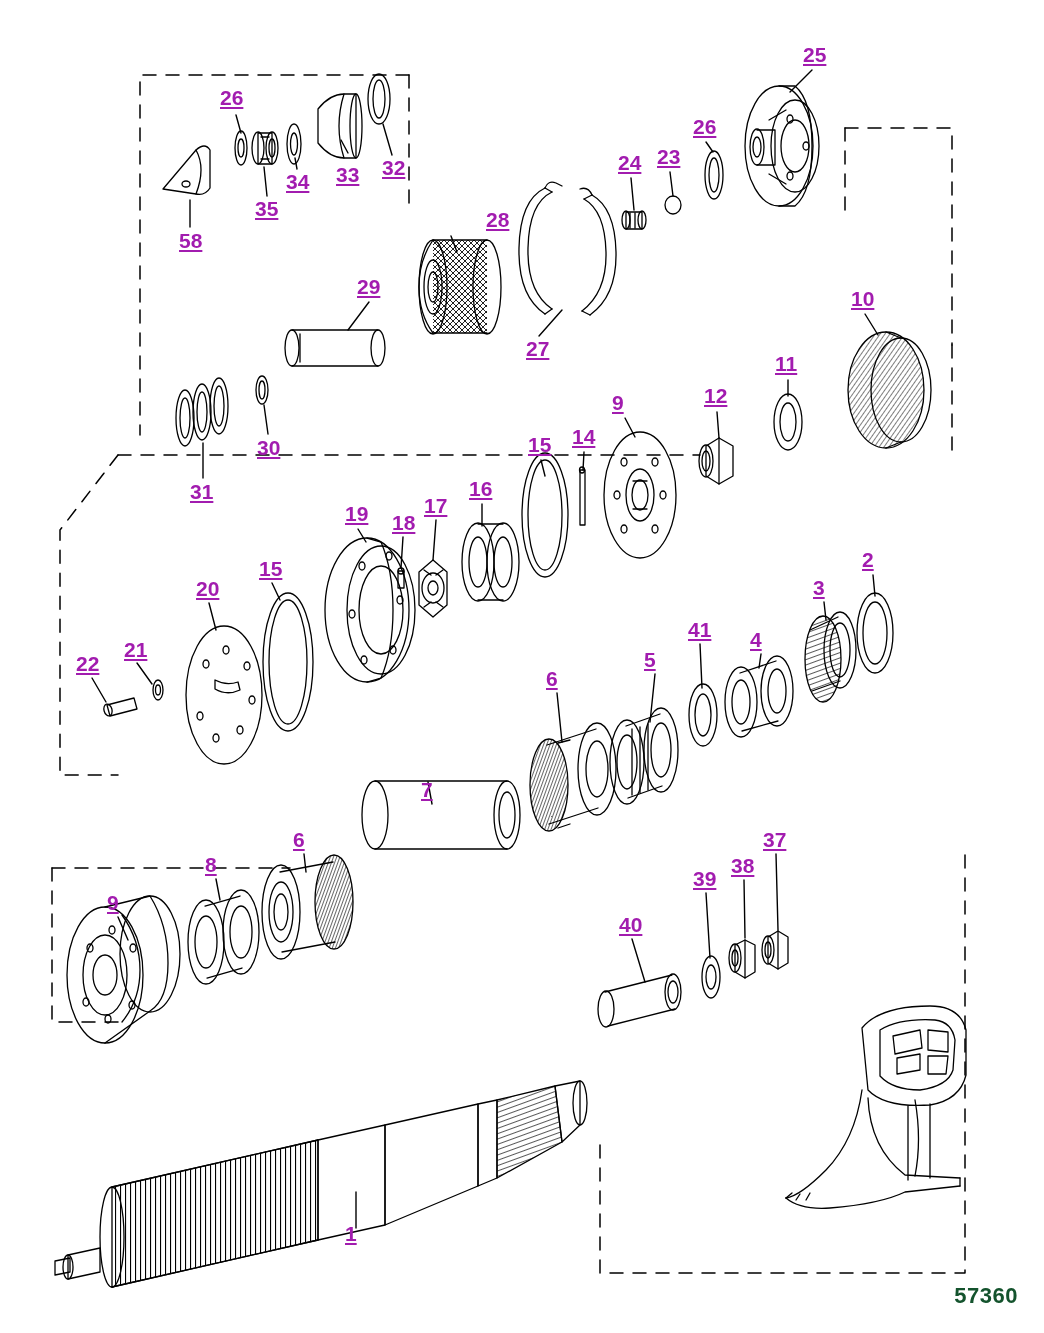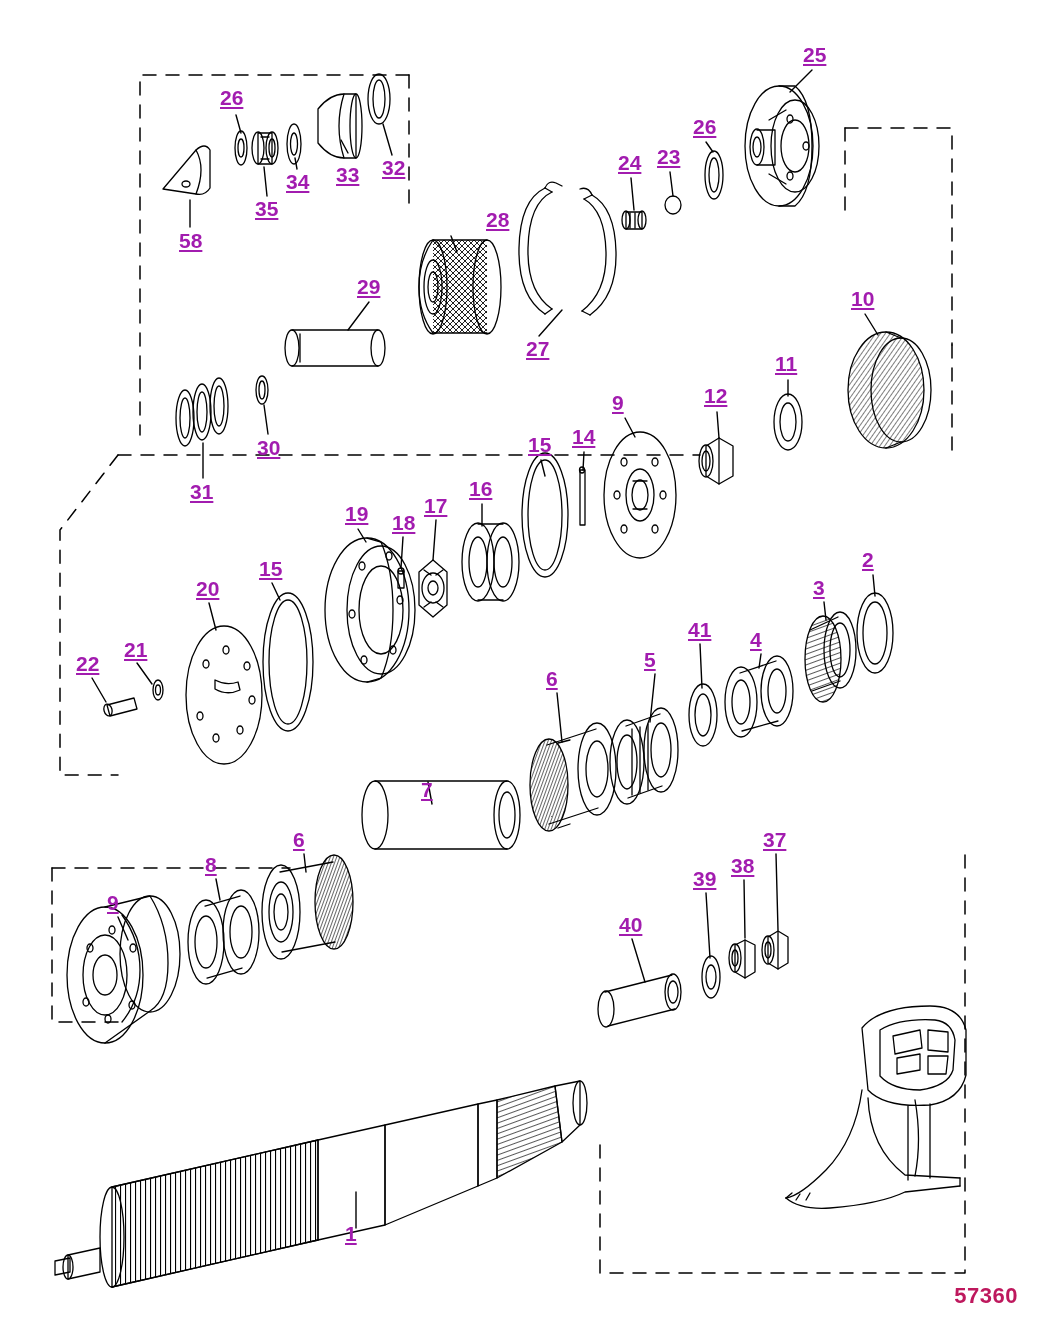--- a/index.html
+++ b/index.html
@@ -32,21 +32,21 @@
     left: 0;
     top: 0;
   }
   #drawing-number {
     position: absolute;
     right: 26px;
     bottom: 24px;
     font-size: 22px;
     font-weight: 700;
     letter-spacing: 0.5px;
-    color: #be185d;
+    color: #14532d;
   }
 </style>
 </head>
 <body>
 
 <div id="sheet">
 
   <svg class="drawing-svg" width="1044" height="1333" viewBox="0 0 1044 1333" xmlns="http://www.w3.org/2000/svg">
     <defs>
       <pattern id="hatchFine" width="4" height="4" patternUnits="userSpaceOnUse" patternTransform="rotate(35)">

